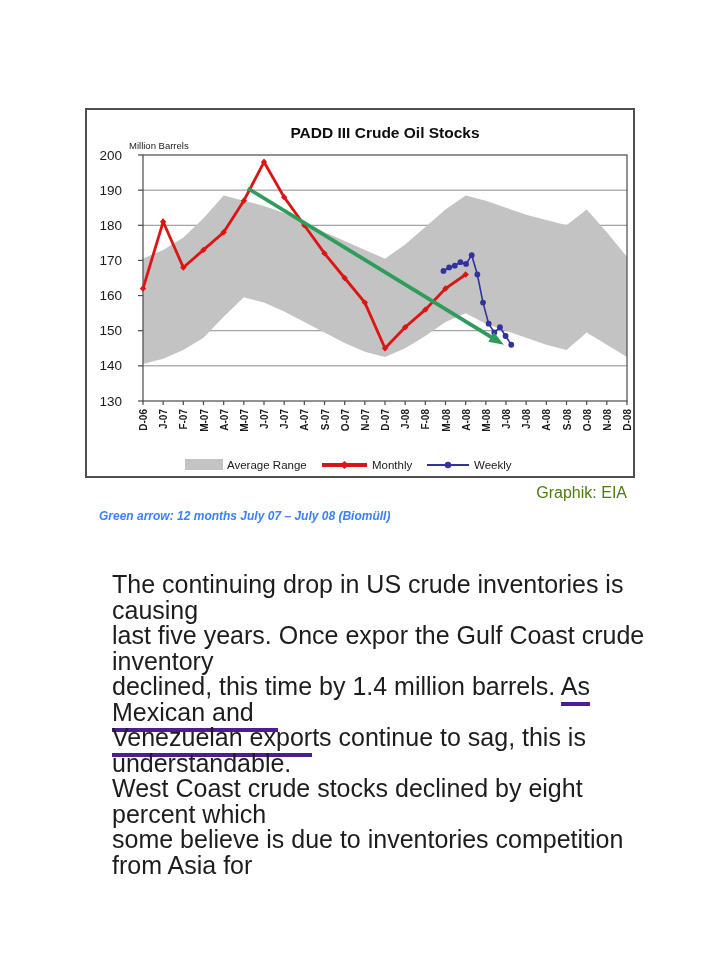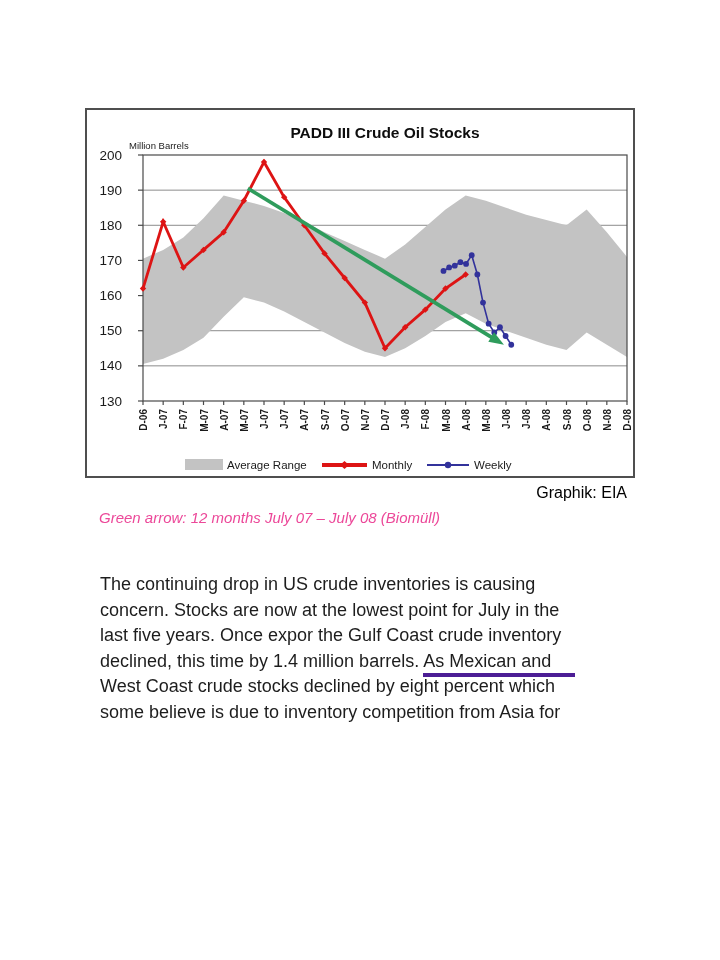--- a/index.html
+++ b/index.html
@@ -6,29 +6,29 @@
   body{
     width:720px;height:960px;background:#ffffff;position:relative;
     font-family:"Liberation Sans",sans-serif;color:#1d1d1d;overflow:hidden;
   }
   .chart-box{
     position:absolute;left:85px;top:108px;width:550px;height:370px;
     border:2px solid #4f4f4f;box-sizing:border-box;background:#fff;
   }
   .credit{
     position:absolute;left:300px;top:484px;width:327px;text-align:right;
-    font-size:16px;color:#000000;
+    font-size:16px;color:#4d7c0f;
   }
   .caption{
     position:absolute;left:99px;top:509px;width:540px;
-    font-size:15px;font-weight:normal;font-style:italic;color:#ec4899;
+    font-size:12px;font-weight:bold;font-style:italic;color:#3b82f6;
   }
   .article{
-    position:absolute;left:100px;top:572px;width:545px;
-    font-size:18px;line-height:25.5px;color:#1d1d1d;
+    position:absolute;left:112px;top:572px;width:545px;
+    font-size:25px;line-height:25.5px;color:#1d1d1d;
   }
   .gu{border-bottom:4px solid #4c1d95;padding-bottom:2px;}
   .gu-ext{padding-right:24px;}
   svg text{font-family:"Liberation Sans",sans-serif;}
 </style>
 </head>
 <body>
 
 <div class="chart-box">
   <svg id="chart-svg" width="546" height="366" viewBox="2 2 546 366">
@@ -166,18 +166,18 @@
       </g>
     </svg>
 </div>
 
 <div class="credit">Graphik: EIA</div>
 
 <div class="caption">Green arrow: 12 months July 07 – July 08 (Biomüll)</div>
 
 <div class="article" id="article">
     <div><span>The continuing drop in US crude inventories is causing</span></div>
-    <div><span>concern. Stocks are now at the lowest point for July in the</span></div>
     <div><span>last five years. Once expor the Gulf Coast crude inventory</span></div>
     <div><span>declined, this time by 1.4 million barrels. </span><span class="gu gu-ext">As Mexican and</span></div>
+    <div><span class="gu">Venezuelan expor</span><span>ts continue to sag, this is understandable.</span></div>
     <div><span>West Coast crude stocks declined by eight percent which</span></div>
-    <div><span>some believe is due to inventory competition from Asia for</span></div>
+    <div><span>some believe is due to inventories competition from Asia for</span></div>
   </div>
 
 </body></html>

